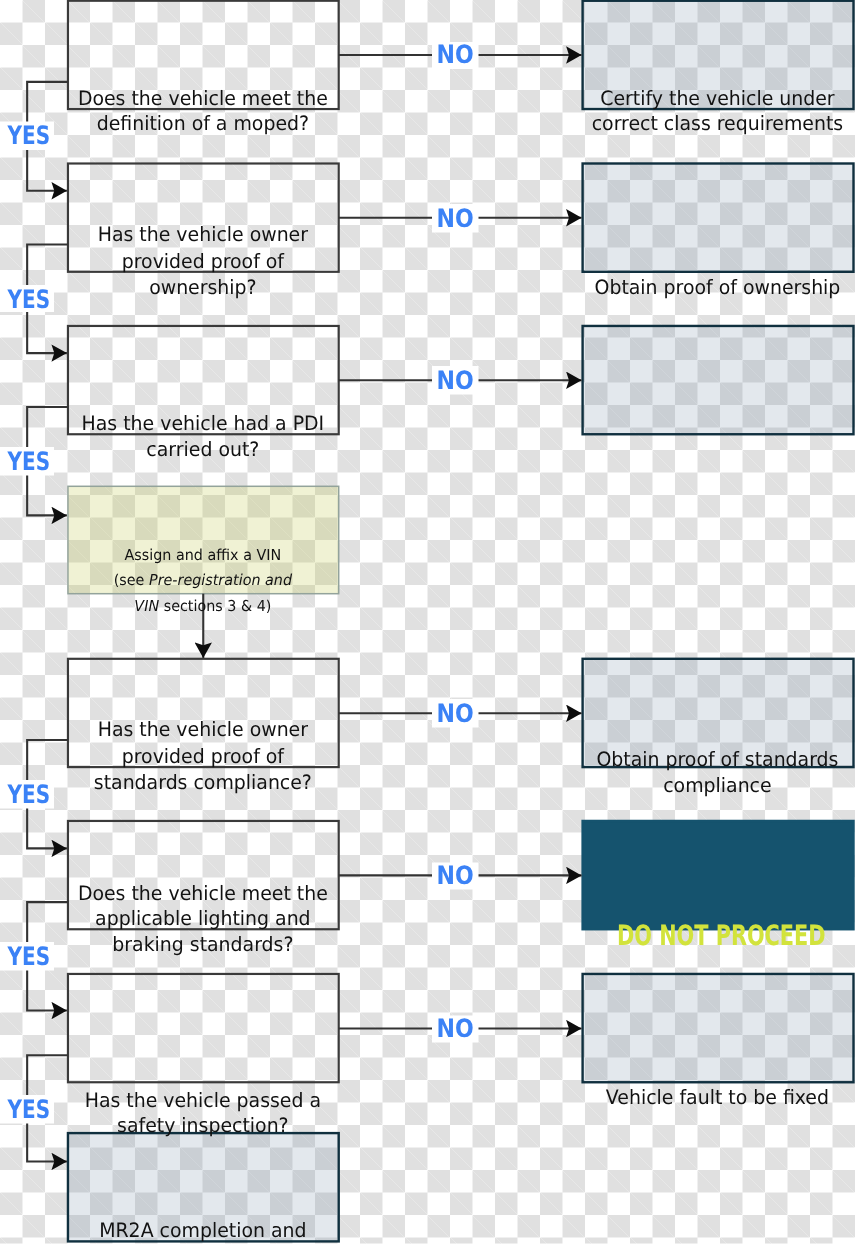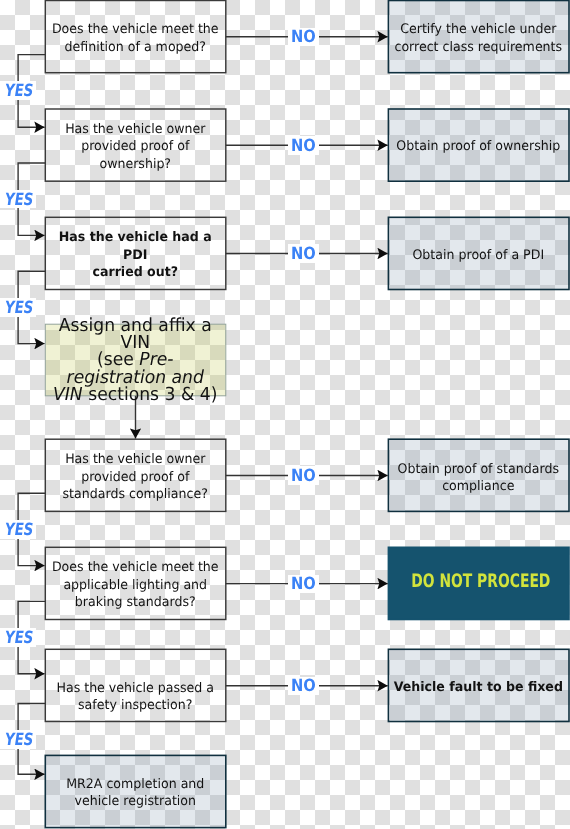--- a/index.html
+++ b/index.html
@@ -8,38 +8,38 @@
   body{width:570px;height:829px;overflow:hidden;
        font-family:"DejaVu Sans", sans-serif;
        background-color:#ffffff;
        background-image:
          linear-gradient(45deg,#e0e0e0 25%,transparent 25%,transparent 75%,#e0e0e0 75%),
          linear-gradient(45deg,#e0e0e0 25%,transparent 25%,transparent 75%,#e0e0e0 75%);
        background-size:30px 30px;
        background-position:0 0, 15px 15px;}
   #stage{position:relative;width:570px;height:829px;}
   svg.layer{position:absolute;left:0;top:0;width:570px;height:829px;}
-  .node{position:absolute;box-sizing:border-box;display:flex;align-items:center;justify-content:center;text-align:center;}
+  .node{position:absolute;box-sizing:border-box;display:flex;align-items:flex-end;justify-content:center;text-align:center;margin-top:18px;}
   .node .txt{width:100%;line-height:17.3px;}
   .q .txt,.out .txt{transform:scaleX(0.955) translateY(1.9px);}
   .act .txt{transform:scaleX(0.955) translateY(0.2px);}
 
   .q{border:0;background:transparent;color:#121212;font-size:13.2px;}
-  .act{border:0;background:transparent;color:#121212;font-size:18px;}
+  .act{border:0;background:transparent;color:#121212;font-size:10px;}
   .out{border:0;background:transparent;color:#121212;font-size:13.2px;}
   .stop{border:0;background:transparent;color:#d2e33c;font-size:18.7px;font-weight:bold;white-space:nowrap;font-family:"DejaVu Sans",sans-serif;}
   .stop .txt{transform:scaleX(0.742);}
 
   .lbl{position:absolute;font-family:"DejaVu Sans", sans-serif;font-weight:bold;
        font-size:16.9px;color:#3b82f6;line-height:1;white-space:nowrap;}
   .lbl span{display:inline-block;transform:scaleX(0.79);transform-origin:left center;}
   .lbl.nol span{transform:scaleX(0.87);}
   .lbl.mask{background:#fff;padding:3px 2px 3px 4px;}
   .lbl.nol{padding:0.8px 0 0.8px 3.5px;width:27.5px;}
-  .lbl.yesl{padding:0.8px 0 0.8px 5px;width:30.6px;font-style:italic;}
+  .lbl.yesl{padding:0.8px 0 0.8px 5px;width:30.6px;}
 </style>
 </head>
 <body>
 
 <div id="stage">
   <svg class="layer" viewBox="0 0 570 829">
     <g fill="none" stroke="#3a3a3a" stroke-width="1.45">
       <rect x="45.3" y="0.5" width="180.5" height="72.2"></rect>
       <rect x="45.3" y="109" width="180.5" height="72.2"></rect>
       <rect x="45.3" y="217.3" width="180.5" height="72.2"></rect>
@@ -92,21 +92,21 @@
       <div>definition of a moped?</div>
     </div>
   </div>
   <div class="node q" style="left:45.3px;top:109px;width:180.5px;height:72.2px;">
     <div class="txt">
       <div>Has the vehicle owner</div>
       <div>provided proof of</div>
       <div>ownership?</div>
     </div>
   </div>
-  <div class="node q" style="left:45.3px;top:217.3px;width:180.5px;height:72.2px;font-weight:bold;">
+  <div class="node q" style="left:45.3px;top:217.3px;width:180.5px;height:72.2px;">
     <div class="txt">
       <div>Has the vehicle had a PDI</div>
       <div>carried out?</div>
     </div>
   </div>
   <div class="node q" style="left:45.3px;top:439.2px;width:180.5px;height:72.2px;">
     <div class="txt">
       <div>Has the vehicle owner</div>
       <div>provided proof of</div>
       <div>standards compliance?</div>
@@ -138,37 +138,32 @@
     <div class="txt">
       <div>Certify the vehicle under</div>
       <div>correct class requirements</div>
     </div>
   </div>
   <div class="node out" style="left:388.4px;top:109px;width:180.6px;height:72.2px;">
     <div class="txt">
       <div>Obtain proof of ownership</div>
     </div>
   </div>
-  <div class="node out" style="left:388.4px;top:217.3px;width:180.6px;height:72.2px;">
-    <div class="txt">
-      <div>Obtain proof of a PDI</div>
-    </div>
-  </div>
   <div class="node out" style="left:388.4px;top:439.2px;width:180.6px;height:74px;">
     <div class="txt">
       <div>Obtain proof of standards</div>
       <div>compliance</div>
     </div>
   </div>
   <div class="node stop" style="left:388.4px;top:547.3px;width:180.6px;height:68px;">
     <div class="txt">
       <div>DO NOT PROCEED</div>
     </div>
   </div>
-  <div class="node out" style="left:388.4px;top:649.3px;width:180.6px;height:72.2px;font-weight:bold;">
+  <div class="node out" style="left:388.4px;top:649.3px;width:180.6px;height:72.2px;">
     <div class="txt">
       <div>Vehicle fault to be fixed</div>
     </div>
   </div>
 
   <div class="node out" style="left:45.3px;top:755.4px;width:180.5px;height:72.2px;">
     <div class="txt">
       <div>MR2A completion and</div>
       <div>vehicle registration</div>
     </div>

